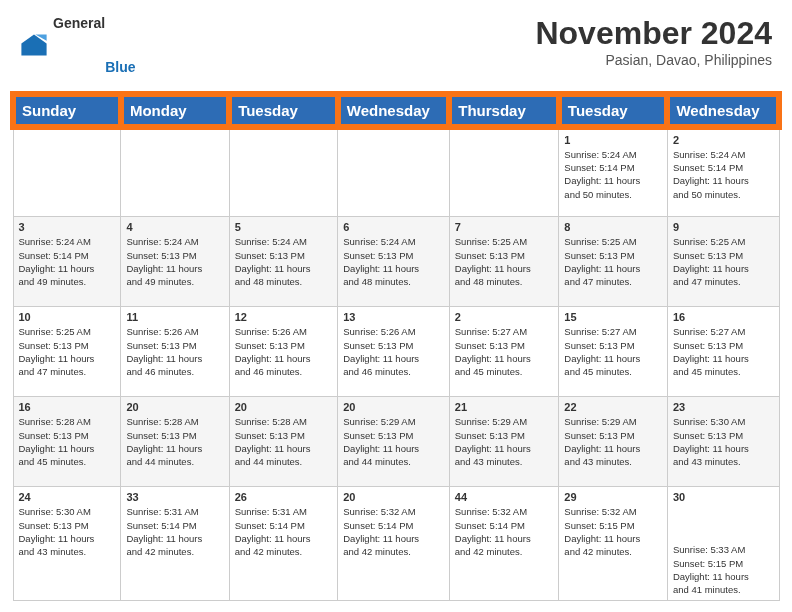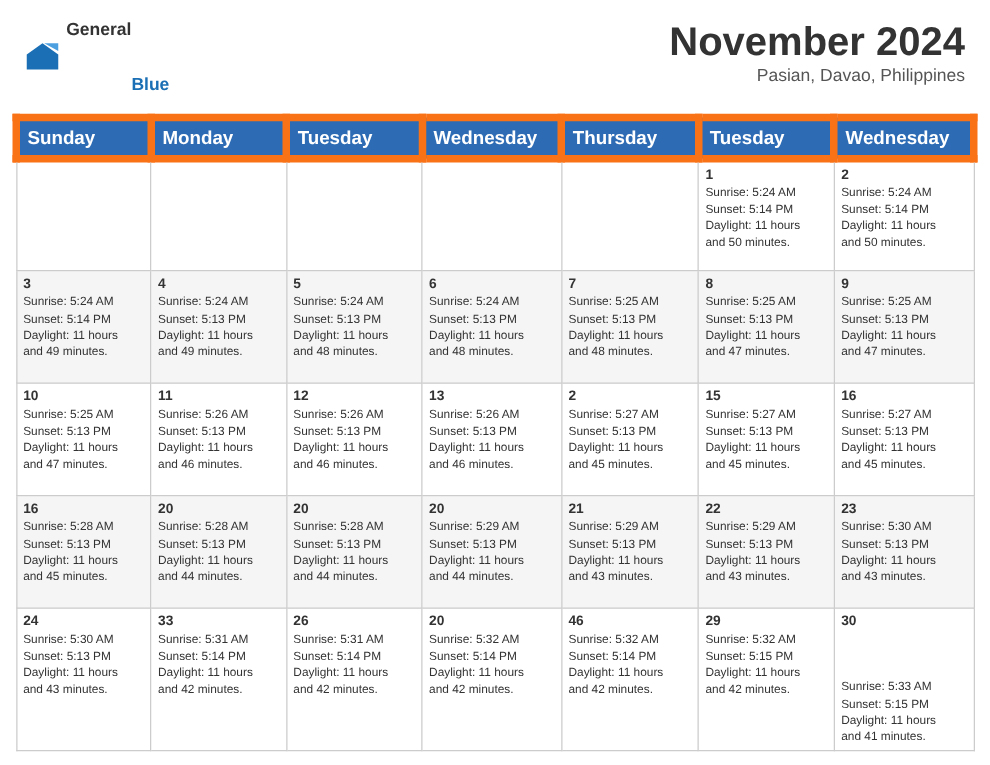--- a/index.html
+++ b/index.html
@@ -321,21 +321,21 @@
 and 42 minutes.</div>
         </td>
         <td>
           <span class="day-number">20</span>
           <div class="day-info" style="white-space: pre-line;">Sunrise: 5:32 AM
 Sunset: 5:14 PM
 Daylight: 11 hours
 and 42 minutes.</div>
         </td>
         <td>
-          <span class="day-number">46</span>
+          <span class="day-number">44</span>
           <div class="day-info" style="white-space: pre-line;">Sunrise: 5:32 AM
 Sunset: 5:14 PM
 Daylight: 11 hours
 and 42 minutes.</div>
         </td>
         <td>
           <span class="day-number">29</span>
           <div class="day-info" style="white-space: pre-line;">Sunrise: 5:32 AM
 Sunset: 5:15 PM
 Daylight: 11 hours

